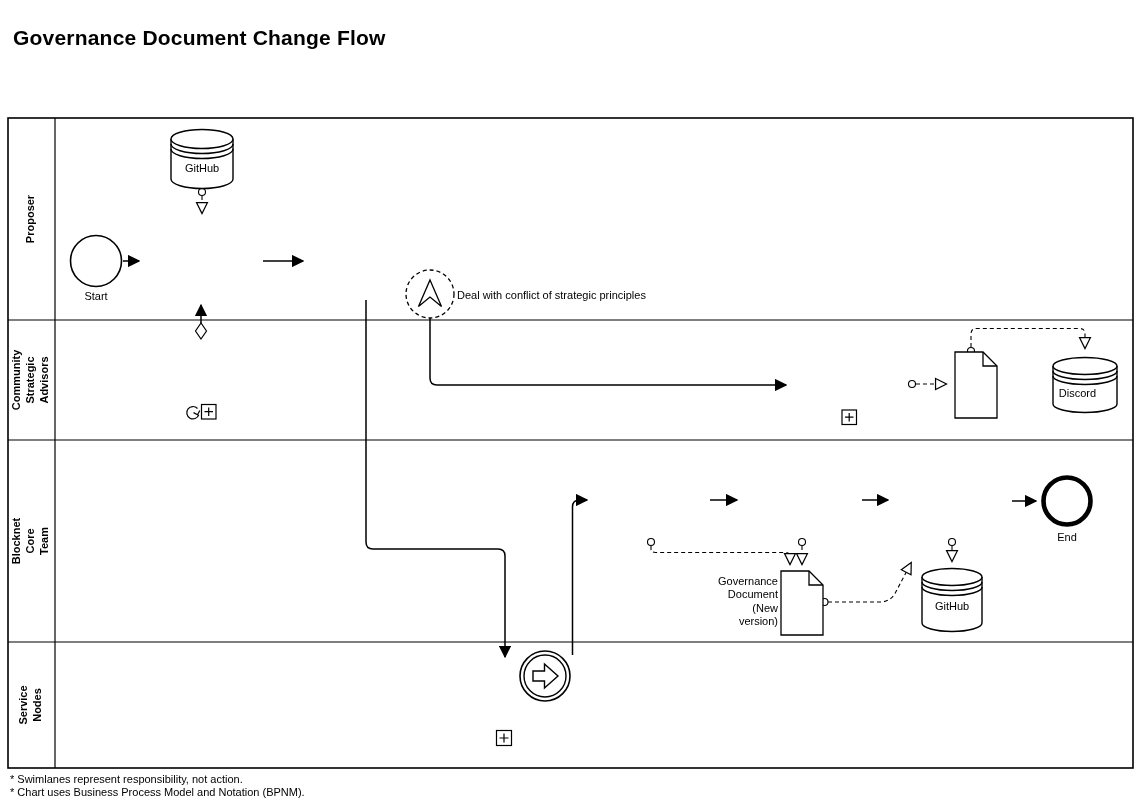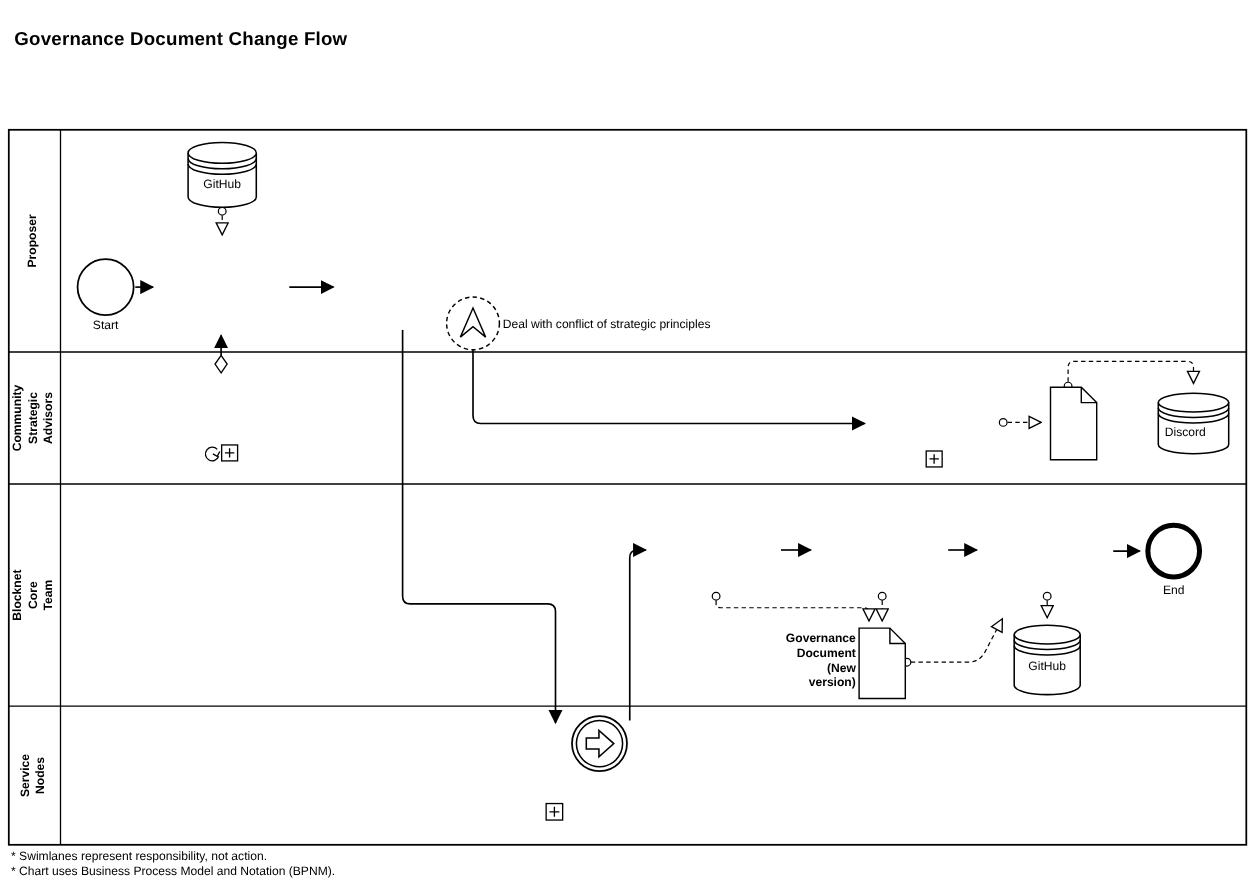--- a/index.html
+++ b/index.html
@@ -1,30 +1,30 @@
 <!DOCTYPE html>
 <html><head>
 <meta charset="utf-8">
 <style>
   html,body{margin:0;padding:0;background:#ffffff;}
   body{width:1141px;height:812px;position:relative;font-family:"Liberation Sans",sans-serif;color:#000;overflow:hidden;}
   .abs{position:absolute;}
-  #page-title{left:13px;top:26px;font-size:17px;font-weight:bold;letter-spacing:.2px;}
+  #page-title{left:13px;top:26px;font-size:21px;font-weight:bold;letter-spacing:.2px;}
   #page-subtitle{left:13px;top:69px;font-size:11px;}
   #diagram{left:0;top:0;width:1141px;height:812px;}
   svg{position:absolute;left:0;top:0;}
   .task{
     position:absolute;border:1.6px solid #000;border-radius:11px;background:#fff;
     display:flex;align-items:center;justify-content:center;text-align:center;
     font-size:11px;line-height:1.25;padding:2px 4px;box-sizing:border-box;z-index:1;
   }
   .lbl{position:absolute;font-size:11px;line-height:1.22;z-index:3;}
   .center{text-align:center;}
   .right{text-align:right;}
-  .pre{white-space:pre-line;font-weight:bold;}
+  .pre{white-space:pre-line;}
   .nowrap{white-space:nowrap;}
   .lane-label-wrap{position:absolute;width:0;height:0;z-index:3;}
   .lane-label{
     position:absolute;transform:translate(-50%,-50%) rotate(-90deg);
     font-size:11px;font-weight:bold;text-align:center;white-space:pre-line;line-height:1.25;
   }
   .footnote{position:absolute;font-size:11px;}
   #svg-layer{z-index:2;}
 </style>
 </head>

